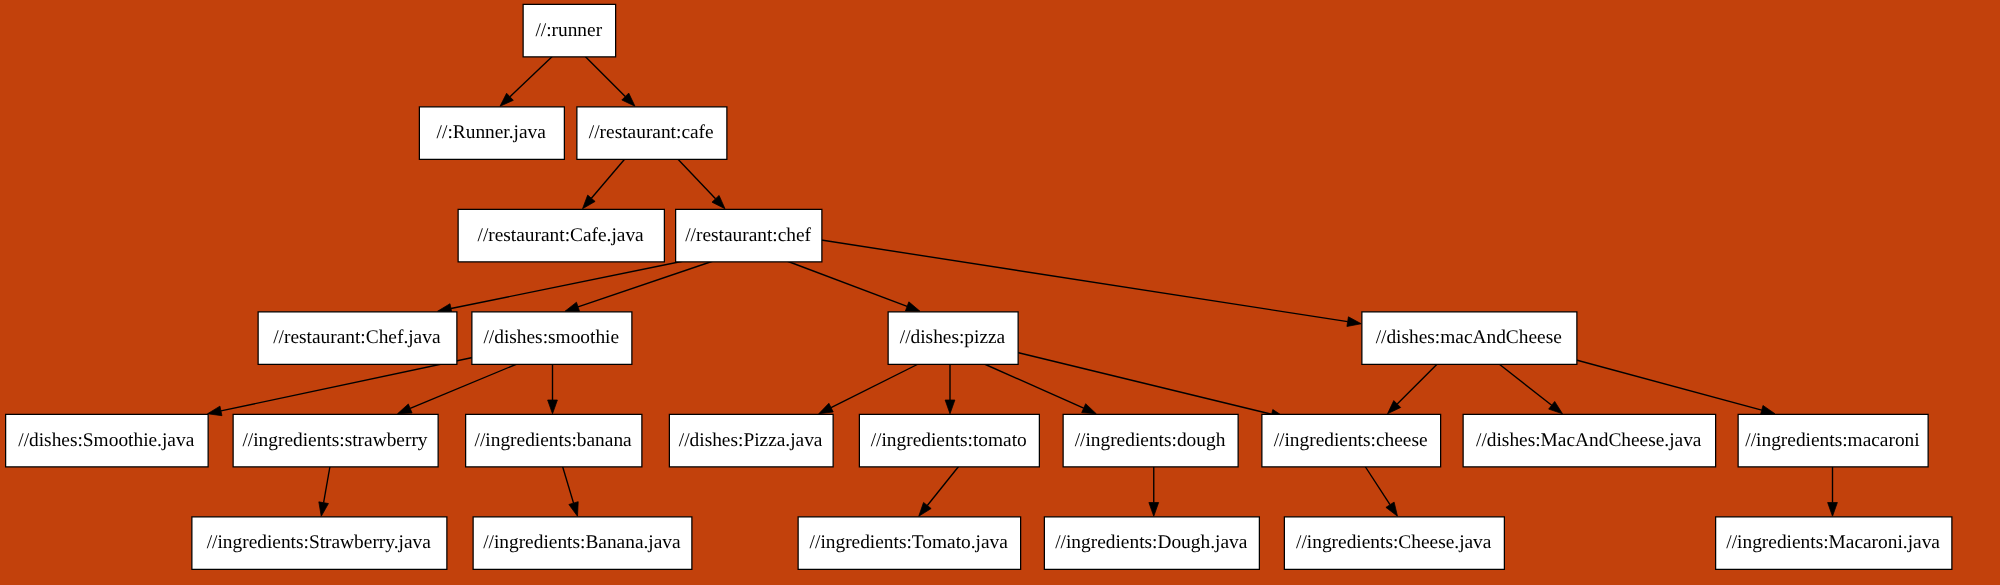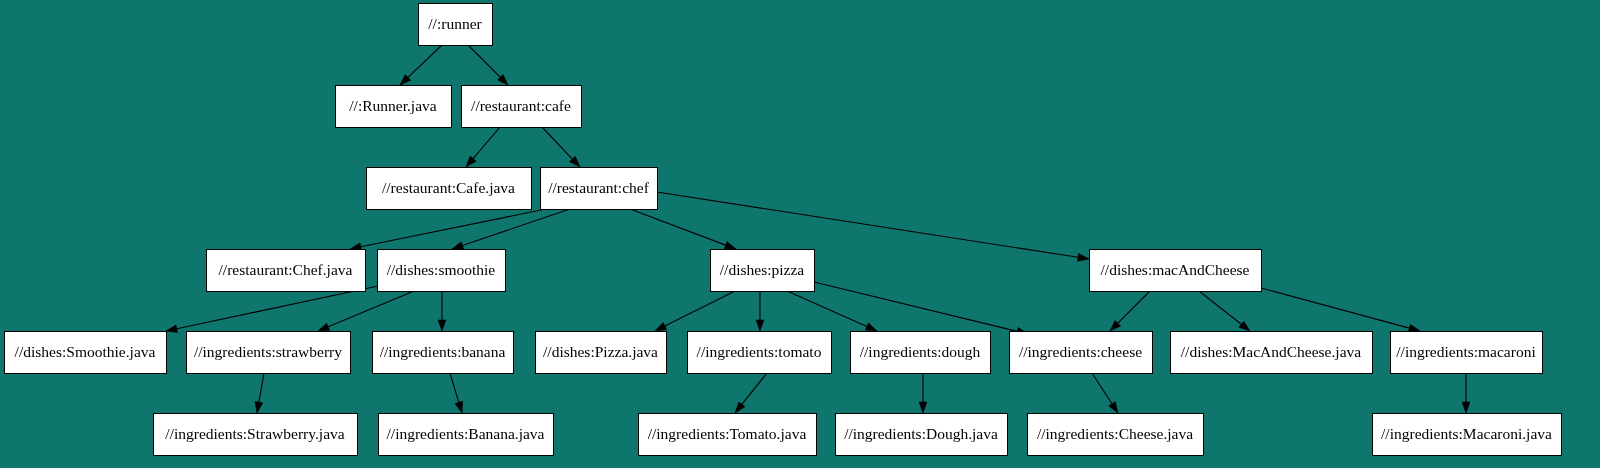--- a/index.html
+++ b/index.html
@@ -4,21 +4,21 @@
 <style>
   html, body {
     margin: 0;
     padding: 0;
     background: #ffffff;
   }
   #graph-root {
     position: relative;
     width: 1600px;
     height: 468px;
-    background: #0f766e;
+    background: #c2410c;
     font-family: "Liberation Serif", "DejaVu Serif", serif;
     overflow: hidden;
   }
   #graph-svg {
     display: block;
     width: 1600px;
     height: 468px;
   }
   .node-box {
     fill: #ffffff;

